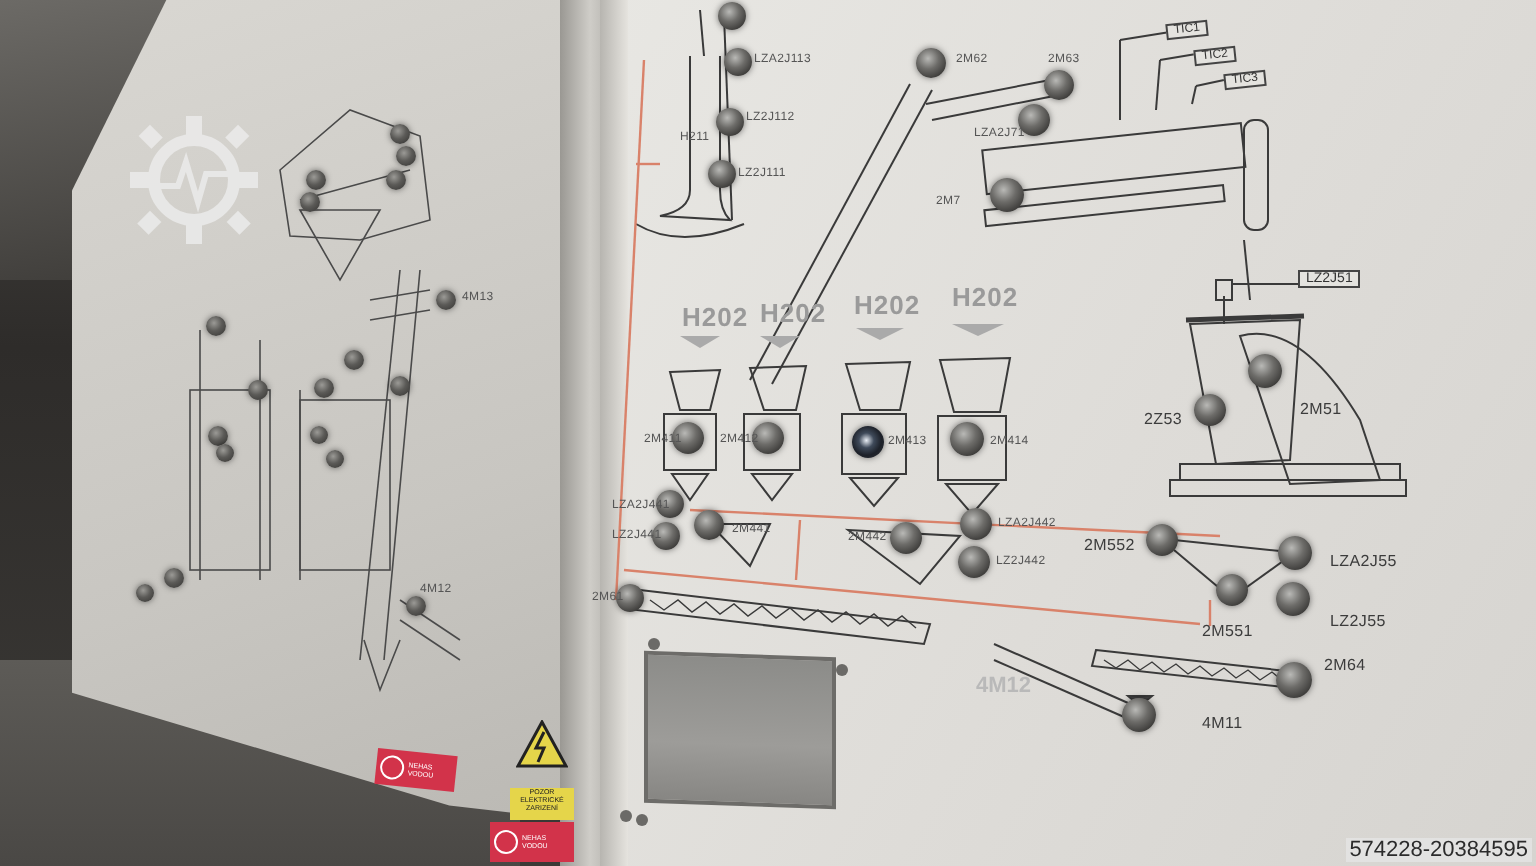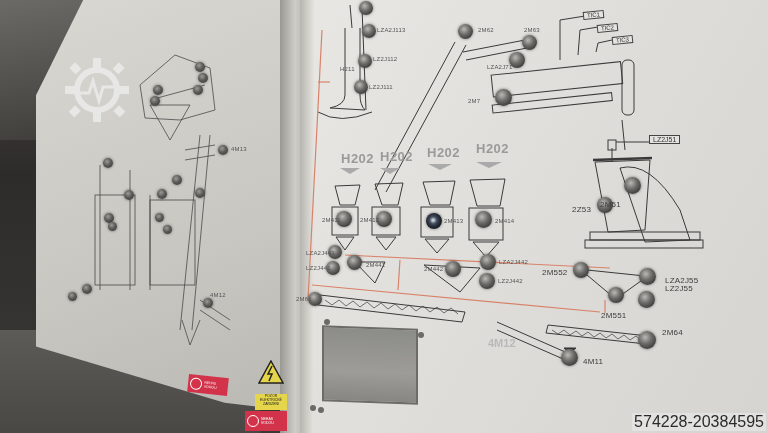--- a/index.html
+++ b/index.html
@@ -22,21 +22,21 @@
   .lamp{position:absolute;border-radius:50%;background:radial-gradient(circle at 40% 35%,#b9b9b6 0%,#6d6c69 40%,#3f3e3c 75%,#2a2928 100%);box-shadow:0 0 3px rgba(0,0,0,.5);}
   .lamp.lit{background:radial-gradient(circle at 45% 45%,#e9eef5 0%,#3f4a5a 30%,#1d2129 60%,#2f3136 100%);}
   .lamp.sm{background:radial-gradient(circle at 40% 35%,#9b9a96 0%,#5b5a57 45%,#343331 100%);}
   .screw{position:absolute;width:6px;height:6px;border-radius:50%;background:#6b6a67;}
   .display{position:absolute;left:322px;top:327px;width:92px;height:72px;background:linear-gradient(180deg,#8c8c89,#9d9c99 60%,#878683);border:2px solid #6d6c69;transform:skewY(2deg);}
   .warn{position:absolute;left:258px;top:360px;width:26px;height:24px;}
   .warn-text{position:absolute;left:255px;top:394px;width:32px;height:16px;background:#e5d54a;font-size:3.5px;color:#222;text-align:center;line-height:4px;overflow:hidden;}
   .no-sign{position:absolute;background:#d2334a;color:#fff;font-size:3.5px;display:flex;align-items:center;gap:2px;padding:1px 2px;overflow:hidden;}
   .no-sign .circ{width:10px;height:10px;border-radius:50%;border:1.5px solid #fff;flex:none;}
   .logo{position:absolute;left:62px;top:55px;width:70px;height:70px;opacity:0.8;}
-  .watermark{position:absolute;right:2px;bottom:2px;font-size:16px;color:#2b2b2b;background:rgba(230,230,230,0.75);padding:0 2px;}
+  .watermark{position:absolute;right:2px;bottom:2px;font-size:11px;color:#2b2b2b;background:rgba(230,230,230,0.75);padding:0 2px;}
 </style>
 </head>
 <body>
 
 <div class="scene">
   <div class="bg-dark"></div>
   <div class="bg-ceiling"></div>
   <div class="bg-floor"></div>
 
   <div class="panel-left"></div>
@@ -235,33 +235,33 @@
   <div class="lbl lbl-sm" style="left:499px;top:259px">LZA2J442</div>
   <div class="lamp" style="left:479px;top:273px;width:16px;height:16px"></div>
   <div class="lbl lbl-sm" style="left:498px;top:278px">LZ2J442</div>
   <div class="lamp" style="left:308px;top:292px;width:14px;height:14px"></div>
   <div class="lbl lbl-sm" style="left:296px;top:296px">2M61</div>
 
   <div class="lbl-tag" style="left:649px;top:135px;font-size:7px">LZ2J51</div>
   <div class="lamp" style="left:597px;top:197px;width:16px;height:16px"></div>
   <div class="lbl" style="left:572px;top:205px">2Z53</div>
   <div class="lamp" style="left:624px;top:177px;width:17px;height:17px"></div>
-  <div class="lbl" style="left:600px;top:200px">2M51</div>
+  <div class="lbl" style="left:650px;top:200px">2M51</div>
   <div class="lamp" style="left:573px;top:262px;width:16px;height:16px"></div>
   <div class="lbl" style="left:542px;top:268px">2M552</div>
   <div class="lamp" style="left:639px;top:268px;width:17px;height:17px"></div>
   <div class="lbl" style="left:665px;top:276px">LZA2J55</div>
   <div class="lamp" style="left:638px;top:291px;width:17px;height:17px"></div>
-  <div class="lbl" style="left:665px;top:284px">LZ2J55</div>
+  <div class="lbl" style="left:665px;top:306px">LZ2J55</div>
   <div class="lamp" style="left:608px;top:287px;width:16px;height:16px"></div>
   <div class="lbl" style="left:601px;top:311px">2M551</div>
 
   <div class="faded" style="left:488px;top:337px">4M12</div>
   <div class="lamp" style="left:561px;top:349px;width:17px;height:17px"></div>
-  <div class="lbl" style="left:583px;top:357px">4M11</div>
+  <div class="lbl" style="left:601px;top:357px">4M11</div>
   <div class="lamp" style="left:638px;top:331px;width:18px;height:18px"></div>
   <div class="lbl" style="left:662px;top:328px">2M64</div>
 
   <div class="display"></div>
   <div class="screw" style="left:324px;top:319px"></div>
   <div class="screw" style="left:418px;top:332px"></div>
   <div class="screw" style="left:318px;top:407px"></div>
   <div class="screw" style="left:310px;top:405px"></div>
 
   <svg class="warn" viewBox="0 0 26 24">

